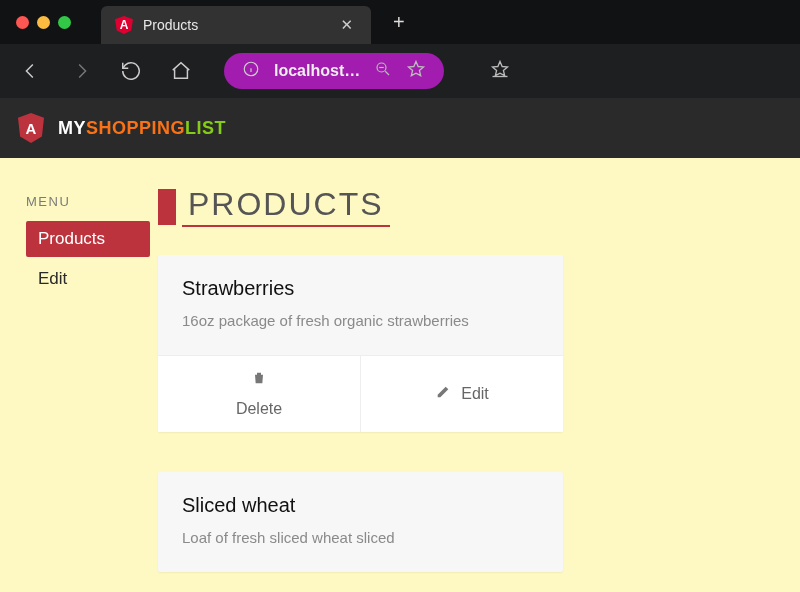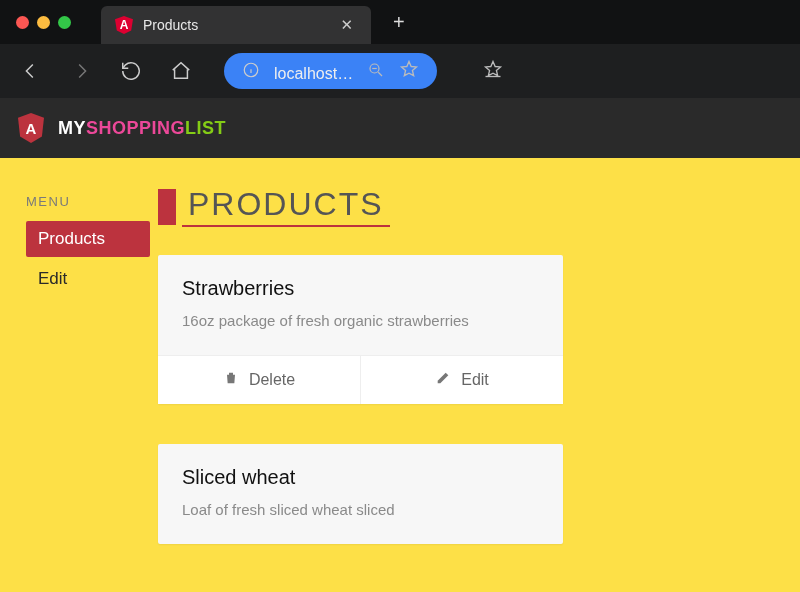--- a/index.html
+++ b/index.html
@@ -14,48 +14,48 @@
   .tab { display: flex; align-items: center; gap: 10px; background: #323233; padding: 8px 14px; border-radius: 6px 6px 0 0; width: 270px; color: #e8e8e8; align-self: flex-end; height: 38px; }
   .tab-favicon { width: 18px; height: 18px; background: #dd0031; border-radius: 2px; display: flex; align-items: center; justify-content: center; clip-path: polygon(50% 0%, 100% 18%, 90% 80%, 50% 100%, 10% 80%, 0% 18%);}
   .tab-favicon span { color: #fff; font-weight: bold; font-size: 12px; }
   .tab-title { flex: 1; font-size: 14px; white-space: nowrap; overflow: hidden; text-overflow: ellipsis; }
   .tab-close { color: #ccc; font-size: 15px; cursor: pointer; padding: 0 4px;}
   .new-tab { color: #ddd; font-size: 20px; margin-left: 14px; cursor: pointer; padding: 4px 8px; }
   .nav-bar { display: flex; align-items: center; height: 54px; padding: 0 20px; gap: 28px; background: #1e1f20; }
   .nav-icon { color: #ccc; cursor: pointer; width: 22px; height: 22px; display:flex; align-items:center; justify-content:center; }
   .nav-icon svg { width: 22px; height: 22px; stroke: #ccc; fill: none; stroke-width: 1.6; }
   .nav-icon.dim svg { stroke: #777; }
-  .url-box { display:flex; align-items:flex-end; gap:14px; background:#3b82f6; border-radius: 18px; padding: 6px 18px; height: 36px; margin-left: 4px; }
+  .url-box { display:flex; align-items:center; gap:14px; background:#a21caf; border-radius: 18px; padding: 6px 18px; height: 36px; margin-left: 4px; font-weight: bold; }
   .url-info svg { width:18px; height:18px; stroke:#ccc; fill:none; stroke-width:1.6;}
   .url-text { color:#eee; font-size:16px; max-width:100px; overflow:hidden; white-space:nowrap; text-overflow:ellipsis;}
   .zoom-out svg { width:18px; height:18px; stroke:#bbb; fill:none; stroke-width:1.6;}
   .star-icon svg { width:20px; height:20px; stroke:#bbb; fill:none; stroke-width:1.6;}
   .app-header { background:#2a2a2a; height:60px; display:flex; align-items:center; padding:0 18px; gap:14px; }
   .app-shield { width:26px; height:30px; background:#bc333e; display:flex; align-items:center; justify-content:center; clip-path: polygon(50% 0%, 100% 16%, 92% 78%, 50% 100%, 8% 78%, 0% 16%);}
   .app-shield span { color:#fff; font-weight:bold; font-size:15px;}
   .brand { font-size:18px; font-weight:700; letter-spacing:0.5px;}
   .brand .b-my { color:#fff;}
-  .brand .b-shop { color:#ec4899;}
+  .brand .b-shop { color:#f97316;}
   .brand .b-list { color:#84cc16;}
-  .content-area { display:flex; height:calc(592px - 44px - 54px - 60px); background:#fde047; }
+  .content-area { display:flex; height:calc(592px - 44px - 54px - 60px); background:#fef9c3; }
   .sidebar { width:150px; padding:36px 0 0 26px; }
   .menu-label { font-size:13px; color:#7a7a7a; letter-spacing:1.5px; font-weight:500; margin-bottom:12px;}
   .menu-item { display:block; padding:8px 12px; font-size:17px; color:#2a2a2a; cursor:pointer; margin-bottom:4px; border-radius:2px;}
   .menu-item.active { background:#bc333e; color:#fff;}
   .main { flex:1; padding:28px 0 0 8px; overflow:hidden;}
   .page-title-wrap { display:flex; align-items:center; gap:0; margin-bottom:28px;}
   .title-bar { width:18px; height:36px; background:#bc333e;}
   .page-title { font-size:32px; color:#555; font-weight:400; letter-spacing:2px; border-bottom:2px solid #bc333e; padding:0 6px 2px 6px; margin-left:6px;}
   .card { width:405px; background:#f7f7f7; border-radius:2px; box-shadow:0 1px 2px rgba(0,0,0,0.06); margin-bottom:40px;}
   .card-body { padding:22px 24px 24px 24px;}
   .card-title { font-size:20px; font-weight:500; color:#111; margin-bottom:10px;}
   .card-desc { font-size:15px; color:#8a8a8a; line-height:1.4;}
   .card-actions { display:flex; border-top:1px solid #eee; background:#fff;}
   .card-actions > div { flex:1; text-align:center; padding:14px 0; font-size:16px; color:#666; cursor:pointer; display:flex; align-items:center; justify-content:center; gap:10px;}
-  .card-actions > div:first-child { border-right:1px solid #eee;}
+  .card-actions > div:first-child { border-right:1px solid #eee;flex-direction:column;}
   .act-icon svg { width:16px; height:16px; fill:#777;}
 </style>
 </head>
 <body>
 
 <div class="browser-chrome">
   <div class="tab-bar">
     <div class="traffic-lights">
       <div class="tl red"></div>
       <div class="tl yellow"></div>

